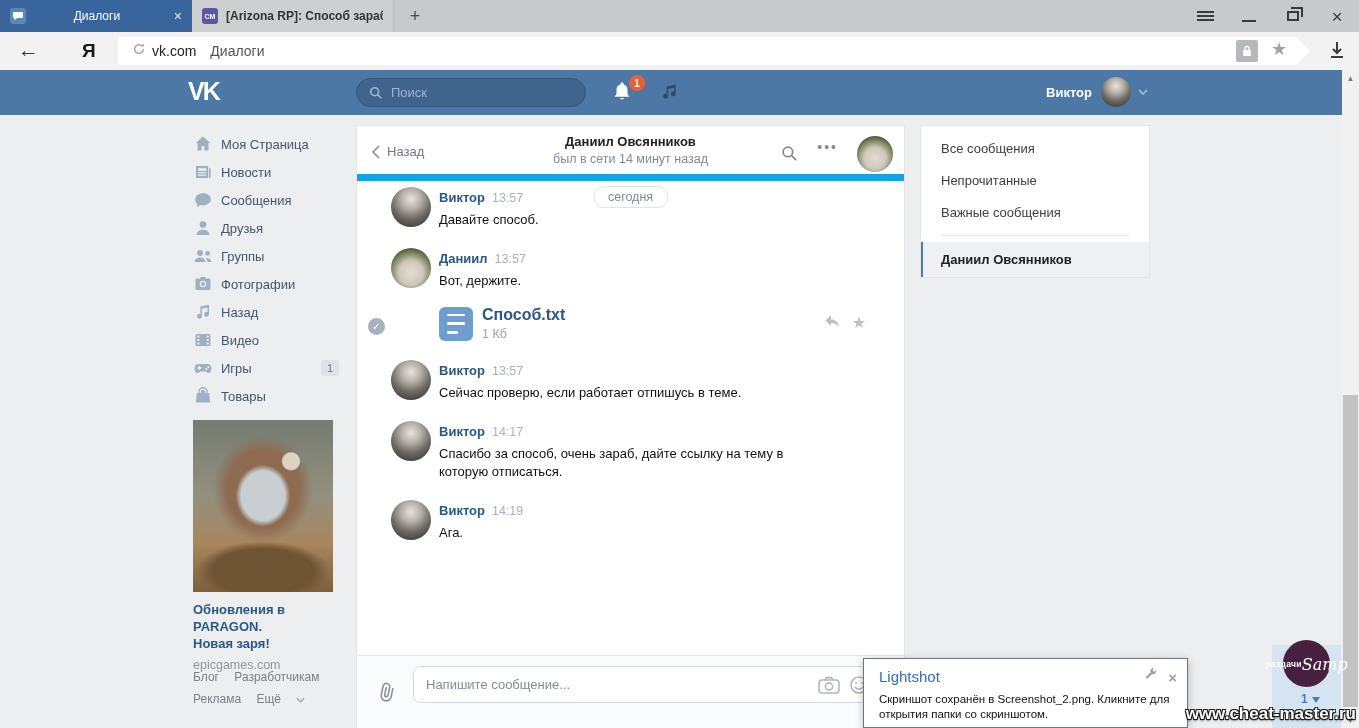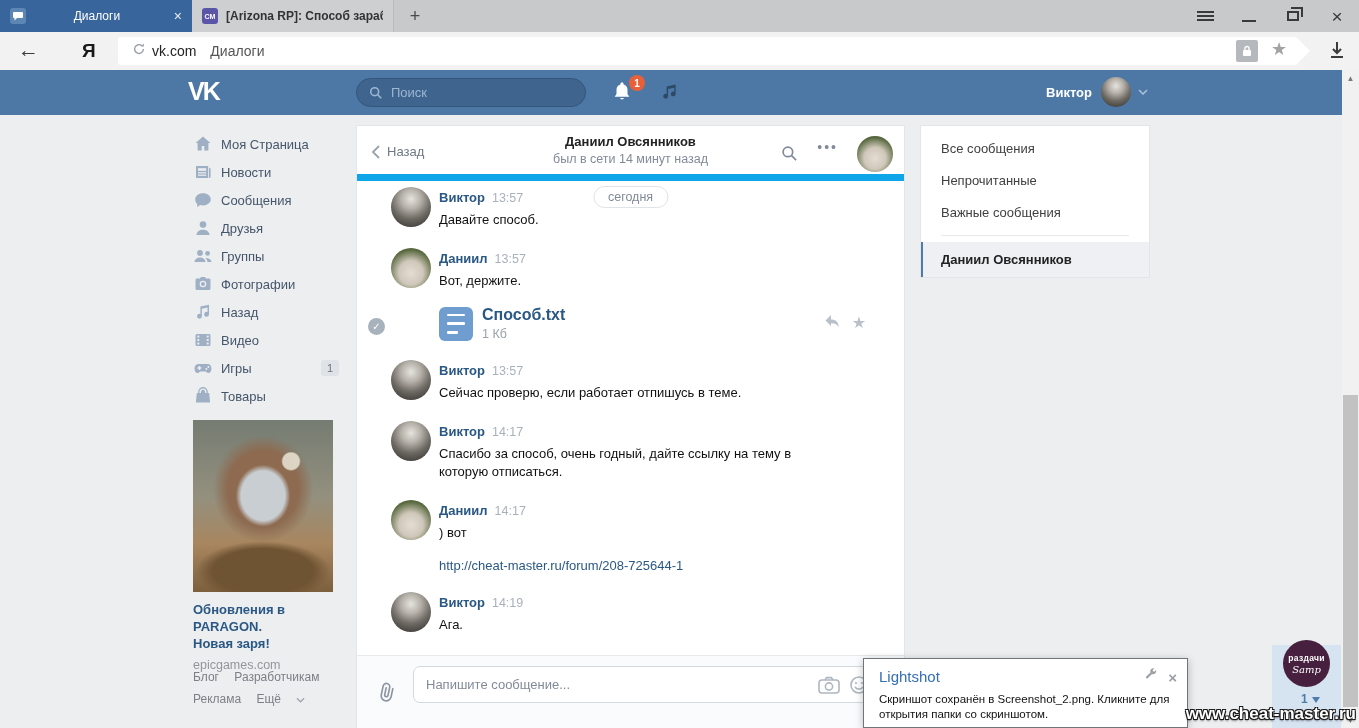--- a/index.html
+++ b/index.html
@@ -127,23 +127,23 @@
 
   
   .lightshot { position:absolute; left:863px; top:658px; width:325px; height:70px; background:#fff; border:1px solid #70757a; box-shadow:0 2px 8px rgba(0,0,0,.25); z-index:5; }
   .ls-title { position:absolute; left:15px; top:9px; font-size:15px; color:#336fb8; }
   .ls-tools { position:absolute; right:10px; top:9px; display:flex; gap:10px; align-items:center; }
   .ls-close { color:#9aa0a6; font-size:15px; font-weight:bold; line-height:1; }
   .ls-body { position:absolute; left:15px; right:12px; top:33px; font-size:11.5px; color:#111; line-height:15px; }
 
   
   .strip { position:absolute; left:1272px; top:645px; width:69px; height:83px; background:#d6e4f2; }
-  .cm-badge { position:absolute; left:1283px; top:640px; width:47px; height:47px; border-radius:50%; background:#46203e; color:#fff; display:flex; flex-direction:column; align-items:center; justify-content:center; z-index:4; }
+  .cm-badge { position:absolute; left:1283px; top:640px; width:47px; height:47px; border-radius:50%; background:#46203e; color:#fff; display:flex; align-items:center; justify-content:center; z-index:4; }
   .cm-badge .b1 { font-size:8.5px; font-weight:bold; letter-spacing:.3px; }
-  .cm-badge .b2 { font-size:10px; font-style:italic; font-family:"DejaVu Serif", serif; margin-top:1px; }
+  .cm-badge .b2 { font-size:16px; font-style:italic; font-family:"DejaVu Serif", serif; margin-top:1px; }
   .corner-count { position:absolute; left:1301px; top:692px; color:#4e7cab; font-size:12px; font-weight:bold; z-index:3; }
   .corner-count:after { content:""; display:inline-block; margin-left:4px; border-left:4px solid transparent; border-right:4px solid transparent; border-top:6px solid #4e7cab; vertical-align:middle; }
   .watermark { position:absolute; right:3px; bottom:4px; font-size:17px; font-weight:bold; color:#fff; z-index:6;
     text-shadow:-1px -1px 0 #1a1a1a, 1px -1px 0 #1a1a1a, -1px 1px 0 #1a1a1a, 1px 1px 0 #1a1a1a, 0 2px 2px rgba(0,0,0,.5); }
 </style>
 </head>
 <body>
 
 <div class="screen">
 
@@ -409,29 +409,21 @@
           <div class="msg-avatar avatar av-viktor"></div>
           <div class="msg-body">
             <div><span class="msg-name">Виктор</span><span class="msg-time">13:57</span></div>
             <div class="msg-text">Сейчас проверю, если работает отпишусь в теме.</div>
           </div>
         </div>
         <div class="msg">
           <div class="msg-avatar avatar av-viktor"></div>
           <div class="msg-body">
             <div><span class="msg-name">Виктор</span><span class="msg-time">14:17</span></div>
-            <div class="msg-text">Спасибо за способ, очень годный, дайте ссылку на тему в которую отписаться.</div>
-          </div>
-        </div>
-        <div class="msg">
-          <div class="msg-avatar avatar av-daniil"></div>
-          <div class="msg-body">
-            <div><span class="msg-name">Даниил</span><span class="msg-time">14:17</span></div>
-            <div class="msg-text">) вот</div>
-            <a class="msg-link" href="#">http://cheat-master.ru/forum/208-725644-1</a>
+            <div class="msg-text">Спасибо за способ, очень зараб, дайте ссылку на тему в которую отписаться.</div>
           </div>
         </div>
         <div class="msg">
           <div class="msg-avatar avatar av-viktor"></div>
           <div class="msg-body">
             <div><span class="msg-name">Виктор</span><span class="msg-time">14:19</span></div>
             <div class="msg-text">Ага.</div>
           </div>
         </div>
       </div>

